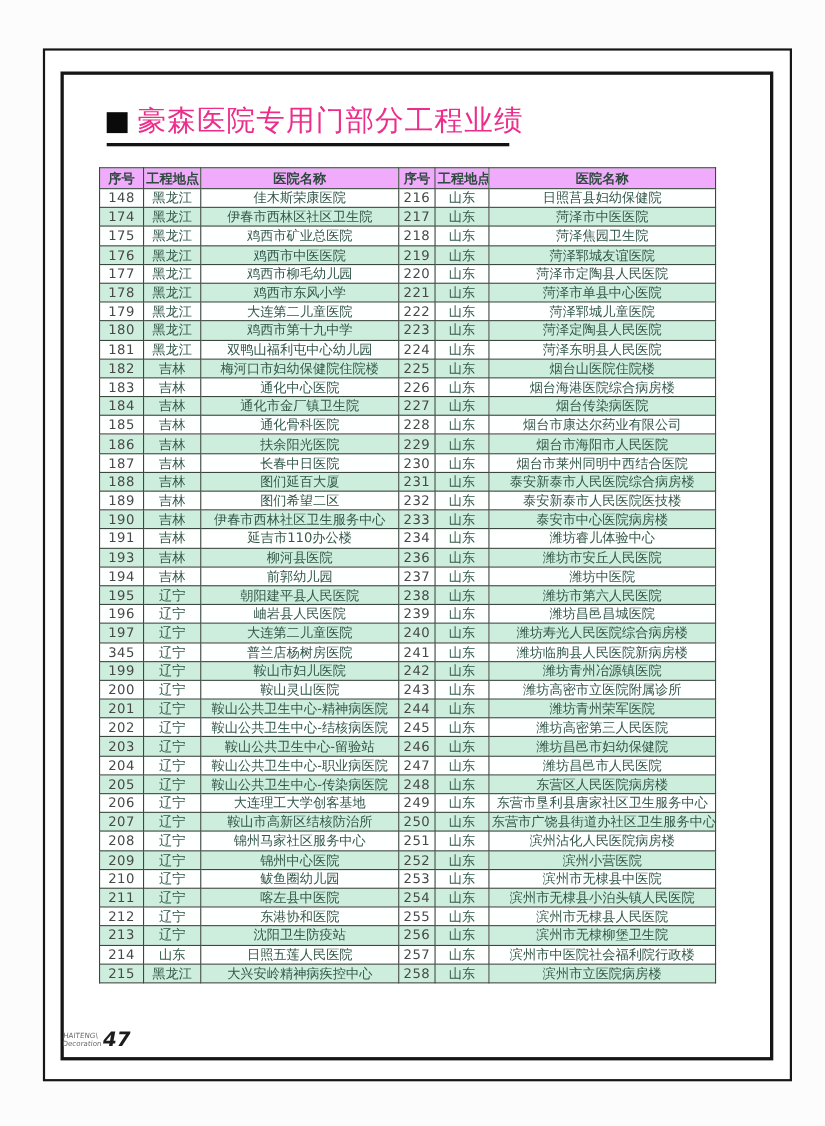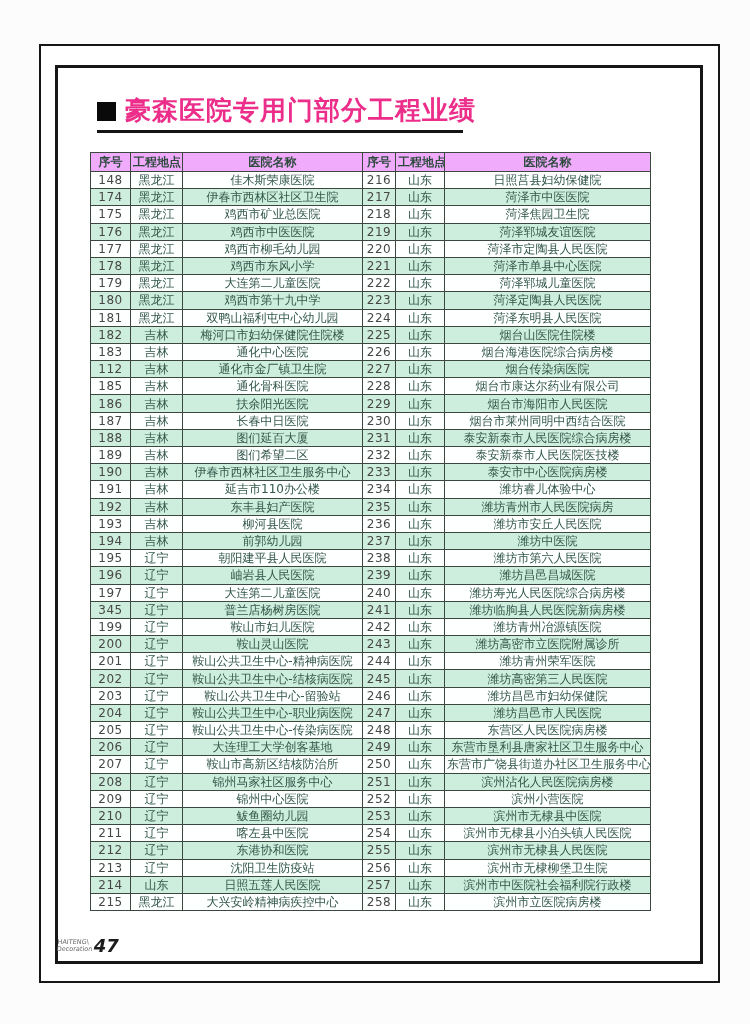--- a/index.html
+++ b/index.html
@@ -21,21 +21,21 @@
   .title-row {
     position:absolute; left:97px; top:97px; width:366px;
     display:flex; align-items:flex-end; gap:9px;
     border-bottom:3px solid #141414; padding-bottom:7px;
   }
   .title-square {
     width:19px; height:19px; background:#0a0a0a; flex:0 0 auto;
     margin-bottom:2px;
   }
   .page-title {
-    font-size:26px; font-weight:bold; color:#ec2e8a;
+    font-size:26px; font-weight:normal; color:#ec2e8a;
     letter-spacing:1px; line-height:1; white-space:nowrap;
   }
   table.achievements {
     position:absolute; left:90px; top:152px; width:560px;
     border-collapse:collapse; table-layout:fixed;
   }
   table.achievements th, table.achievements td {
     border:1px solid #3b473f;
     font-size:12px; line-height:1;
     padding:1px 2px;
@@ -175,21 +175,21 @@
       </tr>
       <tr>
         <td class="serial">183</td>
         <td>吉林</td>
         <td>通化中心医院</td>
         <td class="serial">226</td>
         <td>山东</td>
         <td>烟台海港医院综合病房楼</td>
       </tr>
       <tr>
-        <td class="serial">112</td>
+        <td class="serial">184</td>
         <td>吉林</td>
         <td>通化市金厂镇卫生院</td>
         <td class="serial">227</td>
         <td>山东</td>
         <td>烟台传染病医院</td>
       </tr>
       <tr>
         <td class="serial">185</td>
         <td>吉林</td>
         <td>通化骨科医院</td>
@@ -237,28 +237,20 @@
         <td>山东</td>
         <td>泰安市中心医院病房楼</td>
       </tr>
       <tr>
         <td class="serial">191</td>
         <td>吉林</td>
         <td>延吉市110办公楼</td>
         <td class="serial">234</td>
         <td>山东</td>
         <td>潍坊睿儿体验中心</td>
-      </tr>
-      <tr>
-        <td class="serial">192</td>
-        <td>吉林</td>
-        <td>东丰县妇产医院</td>
-        <td class="serial">235</td>
-        <td>山东</td>
-        <td>潍坊青州市人民医院病房</td>
       </tr>
       <tr>
         <td class="serial">193</td>
         <td>吉林</td>
         <td>柳河县医院</td>
         <td class="serial">236</td>
         <td>山东</td>
         <td>潍坊市安丘人民医院</td>
       </tr>
       <tr>

